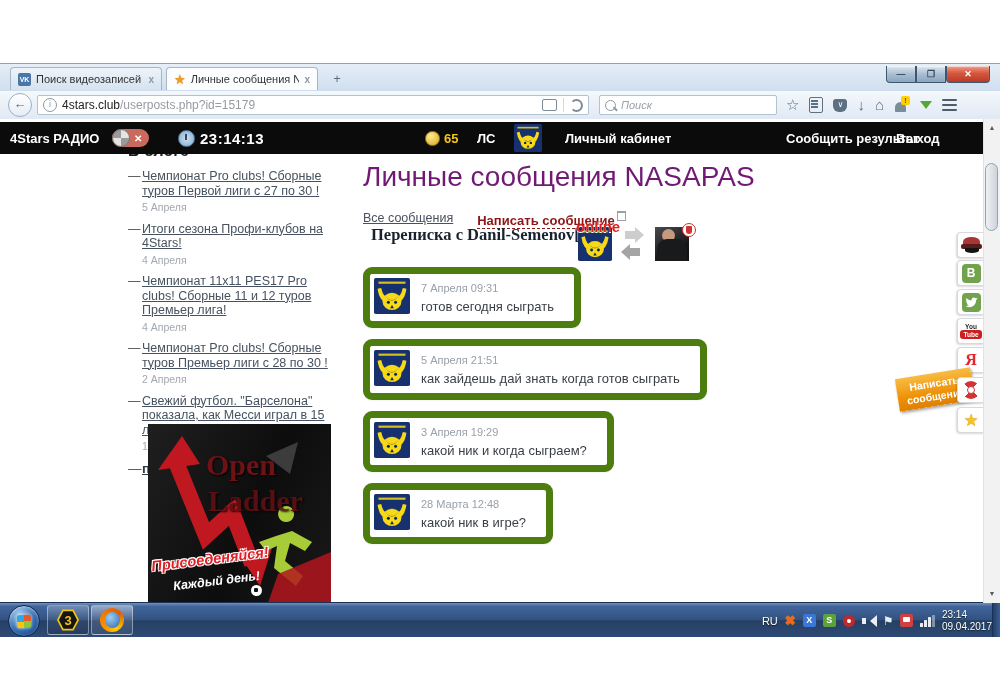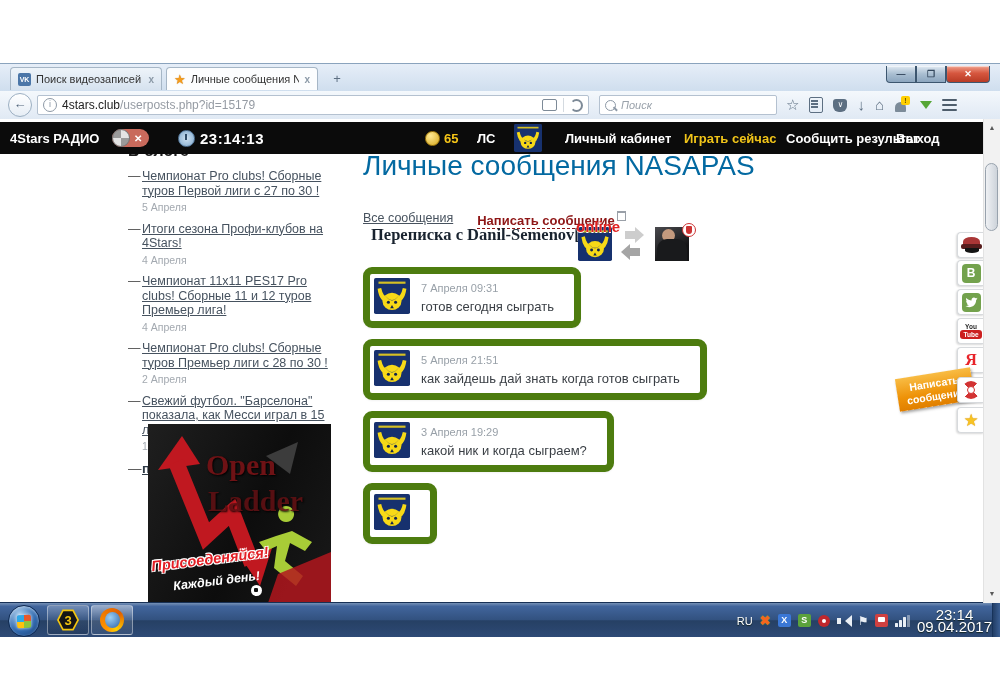--- a/index.html
+++ b/index.html
@@ -91,21 +91,21 @@
   .banner{position:absolute;left:148px;top:305px;width:183px;height:179px;background:linear-gradient(115deg,#1f1f1f,#0d0d0d 55%,#191919);overflow:hidden;}
   .banner svg{position:absolute;left:0;top:0;}
   .bn-open{position:absolute;top:24px;left:58px;font-family:"Liberation Serif",serif;font-weight:bold;font-size:30px;color:#6e1215;text-shadow:1px 1px 2px #000;}
   .bn-ladder{position:absolute;top:60px;left:60px;font-family:"Liberation Serif",serif;font-weight:bold;font-size:30px;color:#5f1013;text-shadow:1px 1px 2px #000;opacity:.9;}
   .bn-join{position:absolute;bottom:36px;left:3px;transform:rotate(-7deg);color:#e31e24;font-size:14.5px;font-weight:bold;font-style:italic;text-shadow:1px 1px 0 #fff,-1px -1px 0 #fff,1px -1px 0 #fff,-1px 1px 0 #fff;white-space:nowrap;}
   .bn-daily{position:absolute;bottom:15px;left:25px;transform:rotate(-7deg);color:#fff;font-size:12.5px;font-weight:bold;font-style:italic;white-space:nowrap;}
   .bn-ball{position:absolute;bottom:7px;left:103px;width:11px;height:11px;background:#fff;border-radius:50%;}
   .bn-ball::after{content:'';position:absolute;left:3px;top:3px;width:4px;height:4px;background:#111;border-radius:1px;}
 
   
-  .main-title{position:absolute;left:363px;top:31px;font-size:28px;font-weight:500;color:#0369a1;white-space:nowrap;}
+  .main-title{position:absolute;left:363px;top:42px;font-size:28px;font-weight:500;color:#701a75;white-space:nowrap;}
   .links-row{position:absolute;left:363px;top:92px;display:flex;align-items:flex-start;gap:24px;}
   .all-link{font-size:12.5px;color:#47525e;text-decoration:underline;cursor:pointer;}
   .write-link{font-size:13px;font-weight:bold;color:#8e1616;border-bottom:1px dashed #8e1616;cursor:pointer;}
   .ext-icon{display:inline-block;width:7px;height:7px;border:1px solid #9aa0a8;border-top-width:2px;margin-left:2px;vertical-align:top;}
   .convo-title{position:absolute;left:371px;top:106px;font-family:"Liberation Serif",serif;font-weight:bold;font-size:16.5px;color:#19232f;white-space:nowrap;}
   .online-badge{position:absolute;left:576px;top:99px;color:#e02020;font-weight:bold;font-size:15px;z-index:2;text-shadow:0 1px 0 #fff;}
   .avatar1{position:absolute;left:578px;top:108px;width:34px;height:34px;}
   .arrow-right,.arrow-left{position:absolute;width:10px;height:8px;}
   .arrow-right{left:625px;top:112px;background:#cdcdcd;}
   .arrow-right::after{content:'';position:absolute;left:10px;top:-4px;border:8px solid transparent;border-left:9px solid #cdcdcd;}
@@ -169,21 +169,21 @@
   .speaker::after{content:'';position:absolute;left:2px;top:0;border:6px solid transparent;border-right:7px solid #e9eef4;}
   .ti-flag{color:#e9eef4;font-size:12px;}
   .ti-redapp{width:13px;height:13px;background:#cf4040;border-radius:2px;position:relative;}
   .ti-redapp::after{content:'';position:absolute;left:3px;top:3px;width:7px;height:5px;background:#fff;border-radius:1px;}
   .signal{display:flex;align-items:flex-end;gap:1.5px;height:12px;}
   .signal i{width:2.5px;background:#e9eef4;border-radius:.5px;}
   .signal i:nth-child(1){height:4px;}
   .signal i:nth-child(2){height:7px;}
   .signal i:nth-child(3){height:10px;}
   .signal i:nth-child(4){height:12px;opacity:.45;}
-  .tray-clock{color:#fff;font-size:15px;line-height:12px;text-align:center;text-shadow:0 1px 1px #122;}
+  .tray-clock{color:#fff;font-size:10px;line-height:12px;text-align:left;text-shadow:0 1px 1px #122;}
   .showdesk{position:absolute;right:0;top:602px;width:7px;height:35px;background:linear-gradient(90deg,#223e66,#3a5e93);border-left:1px solid #17335a;}
 </style>
 </head>
 <body>
 
 <div id="screen">
 
   <div class="browser">
 
     <div class="tabstrip">
@@ -264,21 +264,20 @@
               <path d="M4 12 Q6 27 16 28 L16 22 Q10 21 8 11 Z" fill="#f7d917"></path>
               <path d="M36 12 Q34 27 24 28 L24 22 Q30 21 32 11 Z" fill="#f7d917"></path>
               <ellipse cx="20" cy="26" rx="10.5" ry="9.5" fill="#f7d917"></ellipse>
               <path d="M12 19 Q20 30 28 19 Q24 25 20 25 Q16 25 12 19 Z" fill="#17316e"></path>
               <circle cx="16" cy="27" r="1.7" fill="#10224d"></circle>
               <circle cx="24" cy="27" r="1.7" fill="#10224d"></circle>
               <path d="M20 30 L18 33.5 L22 33.5 Z" fill="#10224d"></path>
             </svg>
           </div>
         <div class="sn sn-link1">Личный кабинет</div>
-        <div class="sn sn-link2">Играть сейчас</div>
         <div class="sn sn-link3">Сообщить результат</div>
         <div class="sn sn-link4">Выход</div>
       </div>
 
       <div class="scrollbar">
         <div class="sb-btn sb-up">▲</div>
         <div class="sb-thumb"></div>
         <div class="sb-btn sb-down">▼</div>
       </div>
 
@@ -413,20 +412,24 @@
                 <rect width="40" height="40" rx="2" fill="#17316e"></rect>
                 <rect x="5" y="4" width="30" height="2.4" fill="#f7d917" opacity=".85"></rect>
                 <path d="M4 12 Q6 27 16 28 L16 22 Q10 21 8 11 Z" fill="#f7d917"></path>
                 <path d="M36 12 Q34 27 24 28 L24 22 Q30 21 32 11 Z" fill="#f7d917"></path>
                 <ellipse cx="20" cy="26" rx="10.5" ry="9.5" fill="#f7d917"></ellipse>
                 <path d="M12 19 Q20 30 28 19 Q24 25 20 25 Q16 25 12 19 Z" fill="#17316e"></path>
                 <circle cx="16" cy="27" r="1.7" fill="#10224d"></circle>
                 <circle cx="24" cy="27" r="1.7" fill="#10224d"></circle>
                 <path d="M20 30 L18 33.5 L22 33.5 Z" fill="#10224d"></path>
               </svg></div>
+            <div>
+              <div class="msg-date">28 Марта 12:48</div>
+              <div class="msg-text">какой ник в игре?</div>
+            </div>
           </div>
 
       </div>
 
       <div class="rail-btn rb-cap">
           <span class="cap-wrap">
             <span class="cap-top"></span>
             <span class="cap-band"></span>
             <span class="cap-visor"></span>
           </span>

